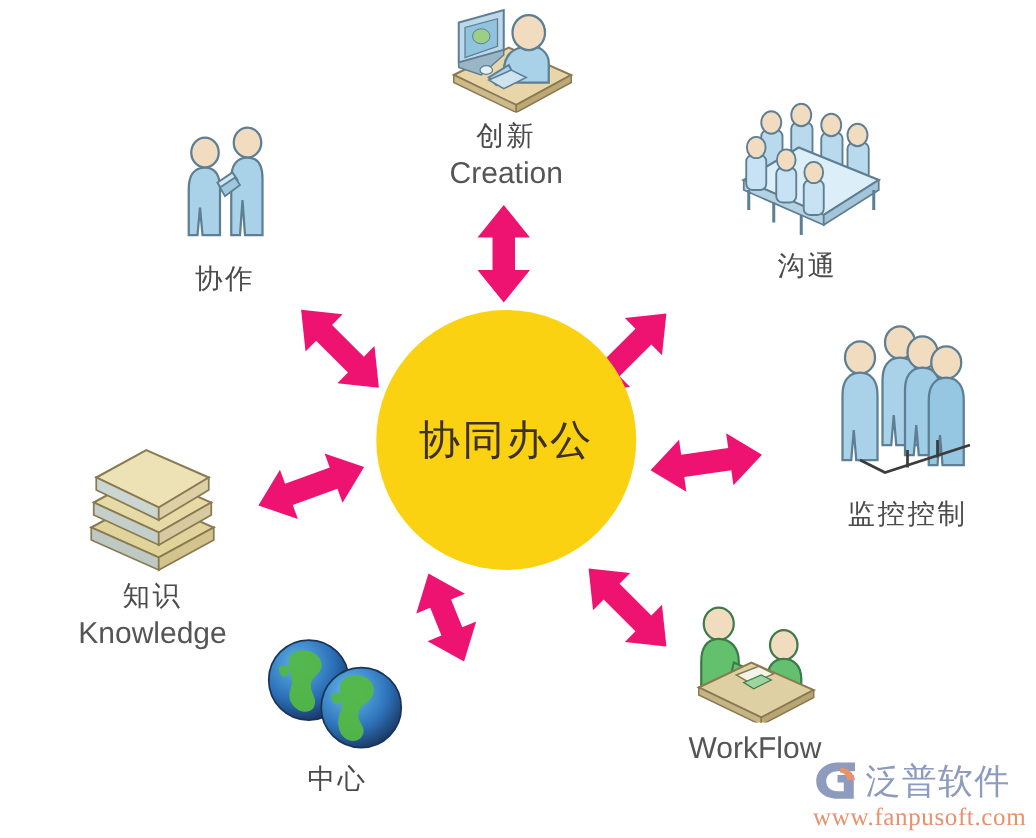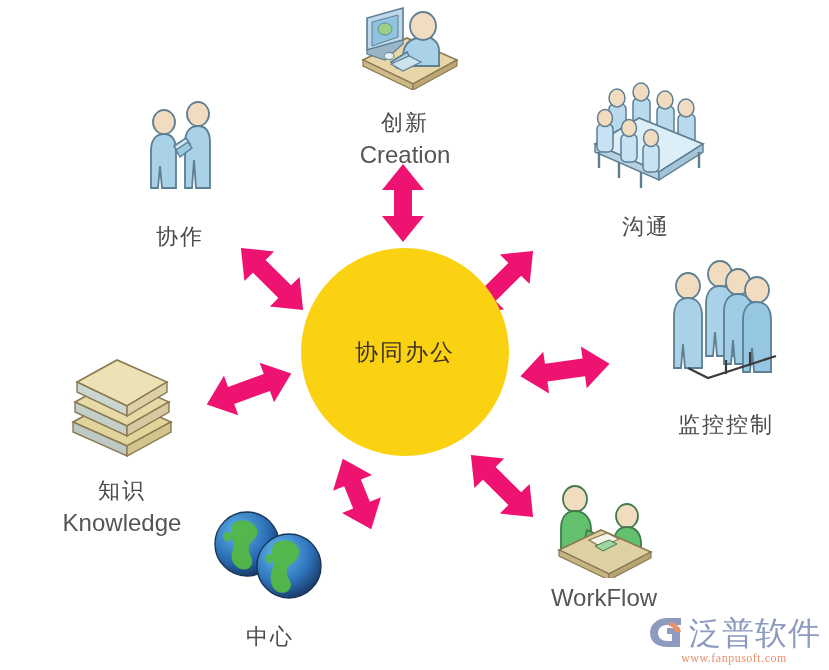--- a/index.html
+++ b/index.html
@@ -24,21 +24,21 @@
     width: 208px;
     height: 208px;
     border-radius: 50%;
     background: #fad212;
     display: flex;
     align-items: center;
     justify-content: center;
     z-index: 3;
   }
   .hub-label {
-    font-size: 23px;
+    font-size: 33px;
     letter-spacing: 2px;
     color: #3d3222;
     font-family: "DejaVu Sans", "Liberation Sans", sans-serif;
     white-space: nowrap;
   }
 
   
   .node {
     position: absolute;
     z-index: 4;
@@ -47,22 +47,21 @@
   .node .art {
     position: relative;
     margin: 0 auto;
   }
   .node .cn {
     font-size: 22px;
     color: #4b4b4b;
     letter-spacing: 2px;
     line-height: 1.25;
     white-space: nowrap;
-    font-family: Liberation Mono, monospace;
-    margin-top: 17px;
+    font-family: Liberation Serif, serif;
   }
   .node .en {
     font-size: 24px;
     color: #555555;
     line-height: 1.3;
     white-space: nowrap;
     font-family: "Liberation Sans", "DejaVu Sans", sans-serif;
   }
 
   
@@ -78,28 +77,28 @@
     bottom: 6px;
     z-index: 6;
     text-align: left;
     line-height: 1;
   }
   .wm-row {
     display: flex;
     align-items: center;
   }
   .wm-name {
-    font-size: 32px;
+    font-size: 28px;
     color: #8d9bbf;
     letter-spacing: 1px;
     margin-left: 4px;
     font-family: "DejaVu Sans", "Liberation Sans", sans-serif;
   }
   .wm-url {
-    font-size: 12px;
+    font-size: 20px;
     color: #e8916a;
     letter-spacing: 0.5px;
     margin-top: 2px;
     text-align: center;
     font-family: "Liberation Serif", "DejaVu Serif", serif;
   }
 </style>
 </head>
 <body>
 

